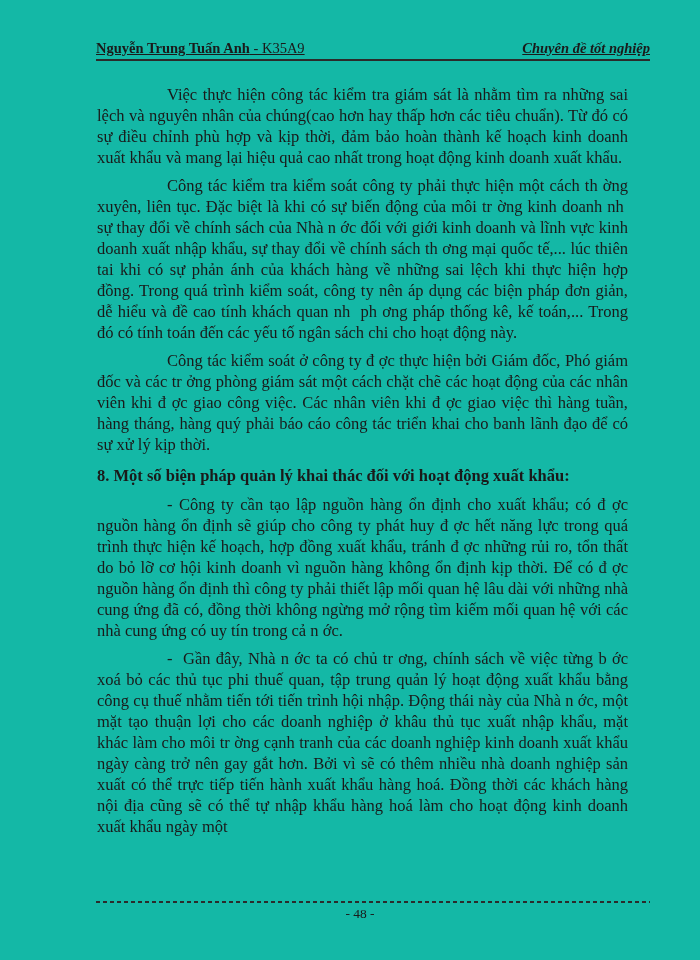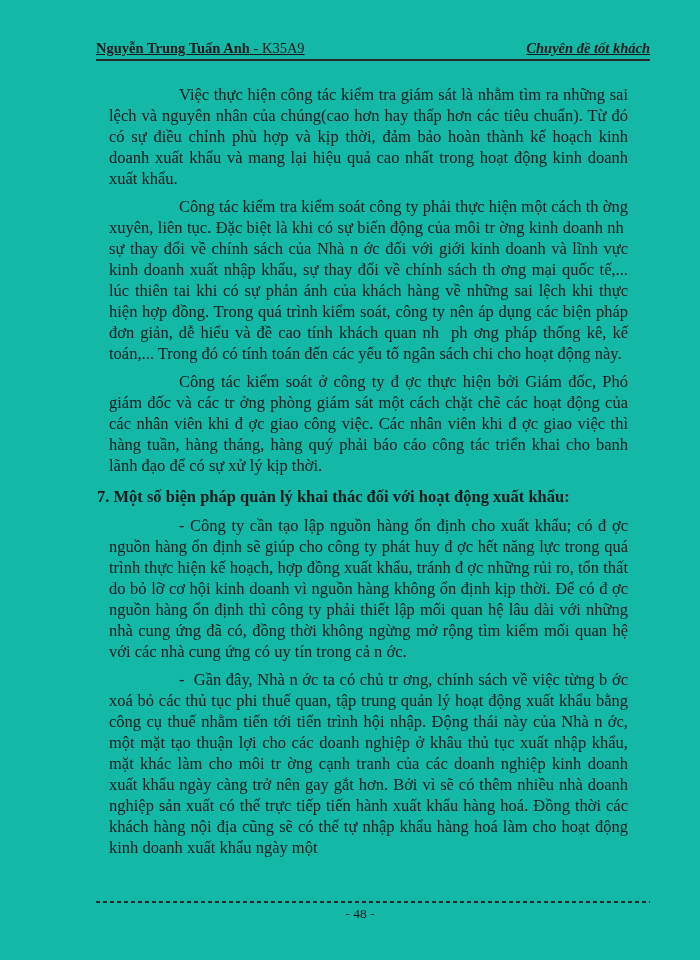--- a/index.html
+++ b/index.html
@@ -44,21 +44,21 @@
   .doc-body {
     position: absolute;
     left: 97px;
     top: 84px;
     width: 531px;
     font-size: 16.5px;
     line-height: 21px;
     text-align: justify;
   }
   .para {
-    margin: 0 0 7px 12px;
+    margin: 0 0 7px 0;
     text-indent: 70px;
   }
   .heading {
     font-size: 16.5px;
     font-weight: bold;
     margin: 10px 0 8px 0;
     text-indent: 0;
   }
   
   .footer-divider {
@@ -83,28 +83,28 @@
     color: #1a1a1a;
   }
 </style>
 </head>
 <body>
 
 <div class="page">
 
   <header class="doc-header">
     <span class="author-line"><span class="author-name">Nguyễn Trung Tuấn Anh</span><span class="author-id"> - K35A9</span></span>
-    <span class="doc-title">Chuyên đề tốt khách</span>
+    <span class="doc-title">Chuyên đề tốt nghiệp</span>
   </header>
 
   <main class="doc-body">
     <p class="para">Việc thực hiện công tác kiểm tra giám sát là nhằm tìm ra những sai lệch và nguyên nhân của chúng(cao hơn hay thấp hơn các tiêu chuẩn). Từ đó có sự điều chỉnh phù hợp và kịp thời, đảm bảo hoàn thành kế hoạch kinh doanh xuất khẩu và mang lại hiệu quả cao nhất trong hoạt động kinh doanh xuất khẩu.</p>
     <p class="para">Công tác kiểm tra kiểm soát công ty phải thực hiện một cách th ờng xuyên, liên tục. Đặc biệt là khi có sự biến động của môi tr ờng kinh doanh nh&nbsp; sự thay đổi về chính sách của Nhà n ớc đối với giới kinh doanh và lĩnh vực kinh doanh xuất nhập khẩu, sự thay đổi về chính sách th ơng mại quốc tế,... lúc thiên tai khi có sự phản ánh của khách hàng về những sai lệch khi thực hiện hợp đồng. Trong quá trình kiểm soát, công ty nên áp dụng các biện pháp đơn giản, dễ hiểu và đề cao tính khách quan nh&nbsp; ph ơng pháp thống kê, kế toán,... Trong đó có tính toán đến các yếu tố ngân sách chi cho hoạt động này.</p>
     <p class="para">Công tác kiểm soát ở công ty đ ợc thực hiện bởi Giám đốc, Phó giám đốc và các tr ởng phòng giám sát một cách chặt chẽ các hoạt động của các nhân viên khi đ ợc giao công việc. Các nhân viên khi đ ợc giao việc thì hàng tuần, hàng tháng, hàng quý phải báo cáo công tác triển khai cho banh lãnh đạo để có sự xử lý kịp thời.</p>
-    <h2 class="heading">7. Một số biện pháp quản lý khai thác đối với hoạt động xuất khẩu:</h2>
+    <h2 class="heading">8. Một số biện pháp quản lý khai thác đối với hoạt động xuất khẩu:</h2>
     <p class="para">- Công ty cần tạo lập nguồn hàng ổn định cho xuất khẩu; có đ ợc nguồn hàng ổn định sẽ giúp cho công ty phát huy đ ợc hết năng lực trong quá trình thực hiện kế hoạch, hợp đồng xuất khẩu, tránh đ ợc những rủi ro, tổn thất do bỏ lỡ cơ hội kinh doanh vì nguồn hàng không ổn định kịp thời. Để có đ ợc nguồn hàng ổn định thì công ty phải thiết lập mối quan hệ lâu dài với những nhà cung ứng đã có, đồng thời không ngừng mở rộng tìm kiếm mối quan hệ với các nhà cung ứng có uy tín trong cả n ớc.</p>
     <p class="para">-&nbsp; Gần đây, Nhà n ớc ta có chủ tr ơng, chính sách về việc từng b ớc xoá bỏ các thủ tục phi thuế quan, tập trung quản lý hoạt động xuất khẩu bằng công cụ thuế nhằm tiến tới tiến trình hội nhập. Động thái này của Nhà n ớc, một mặt tạo thuận lợi cho các doanh nghiệp ở khâu thủ tục xuất nhập khẩu, mặt khác làm cho môi tr ờng cạnh tranh của các doanh nghiệp kinh doanh xuất khẩu ngày càng trở nên gay gắt hơn. Bởi vì sẽ có thêm nhiều nhà doanh nghiệp sản xuất có thể trực tiếp tiến hành xuất khẩu hàng hoá. Đồng thời các khách hàng nội địa cũng sẽ có thể tự nhập khẩu hàng hoá làm cho hoạt động kinh doanh xuất khẩu ngày một</p>
   </main>
 
   <div class="footer-divider"></div>
   <div class="page-number">- 48 -</div>
 
 </div>
 
 </body></html>

